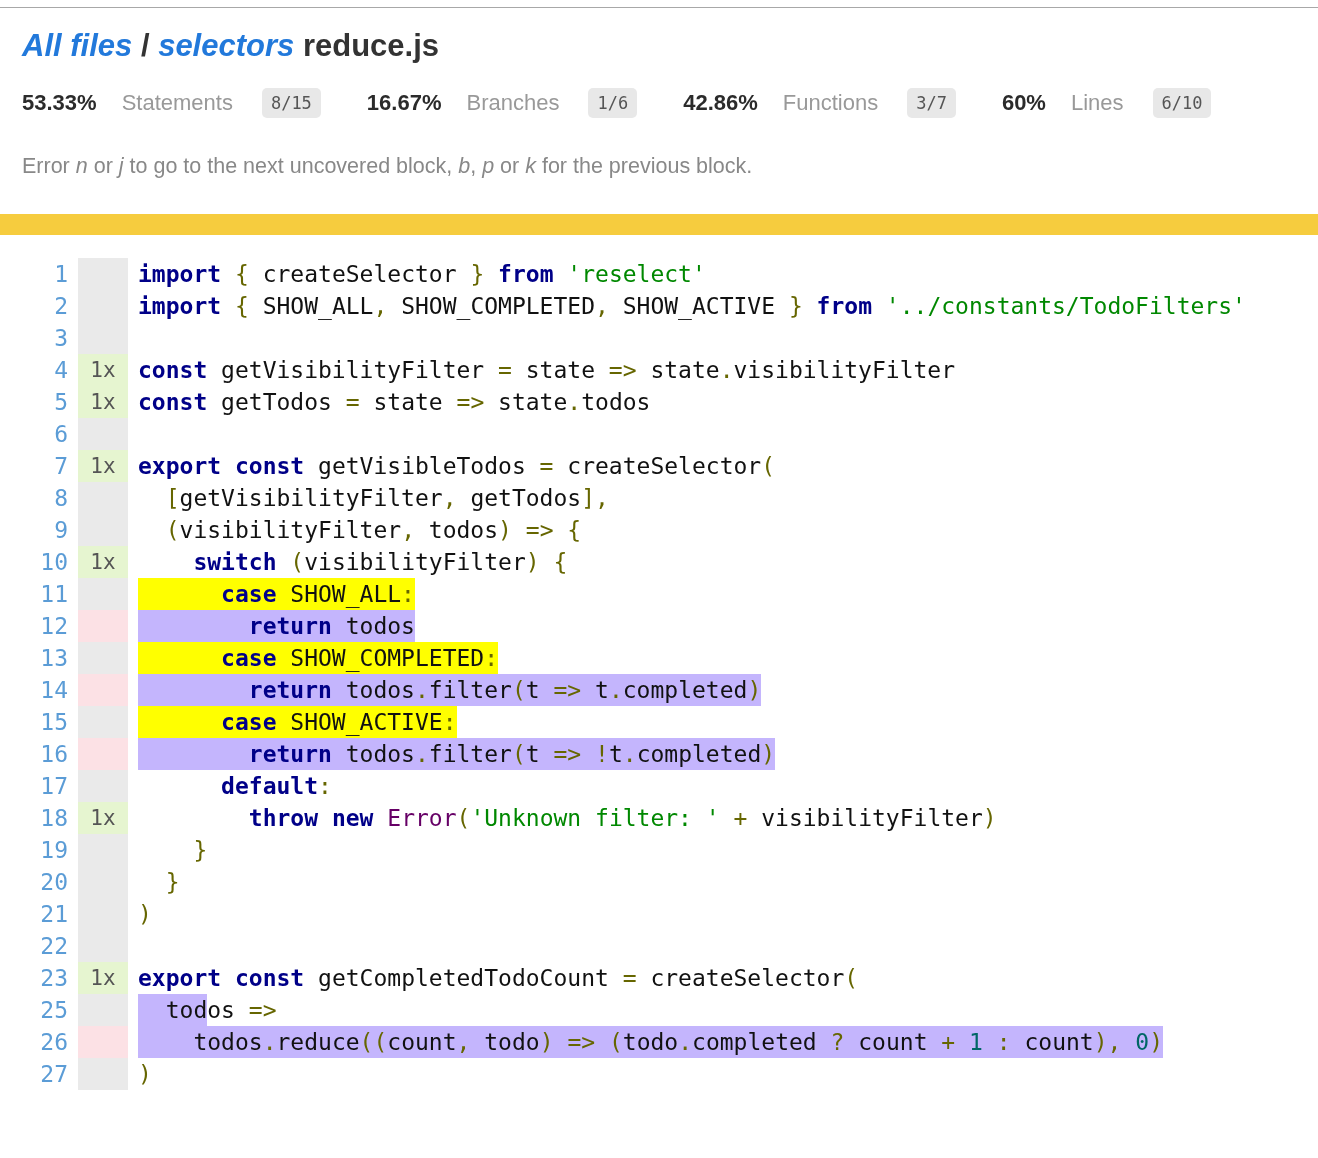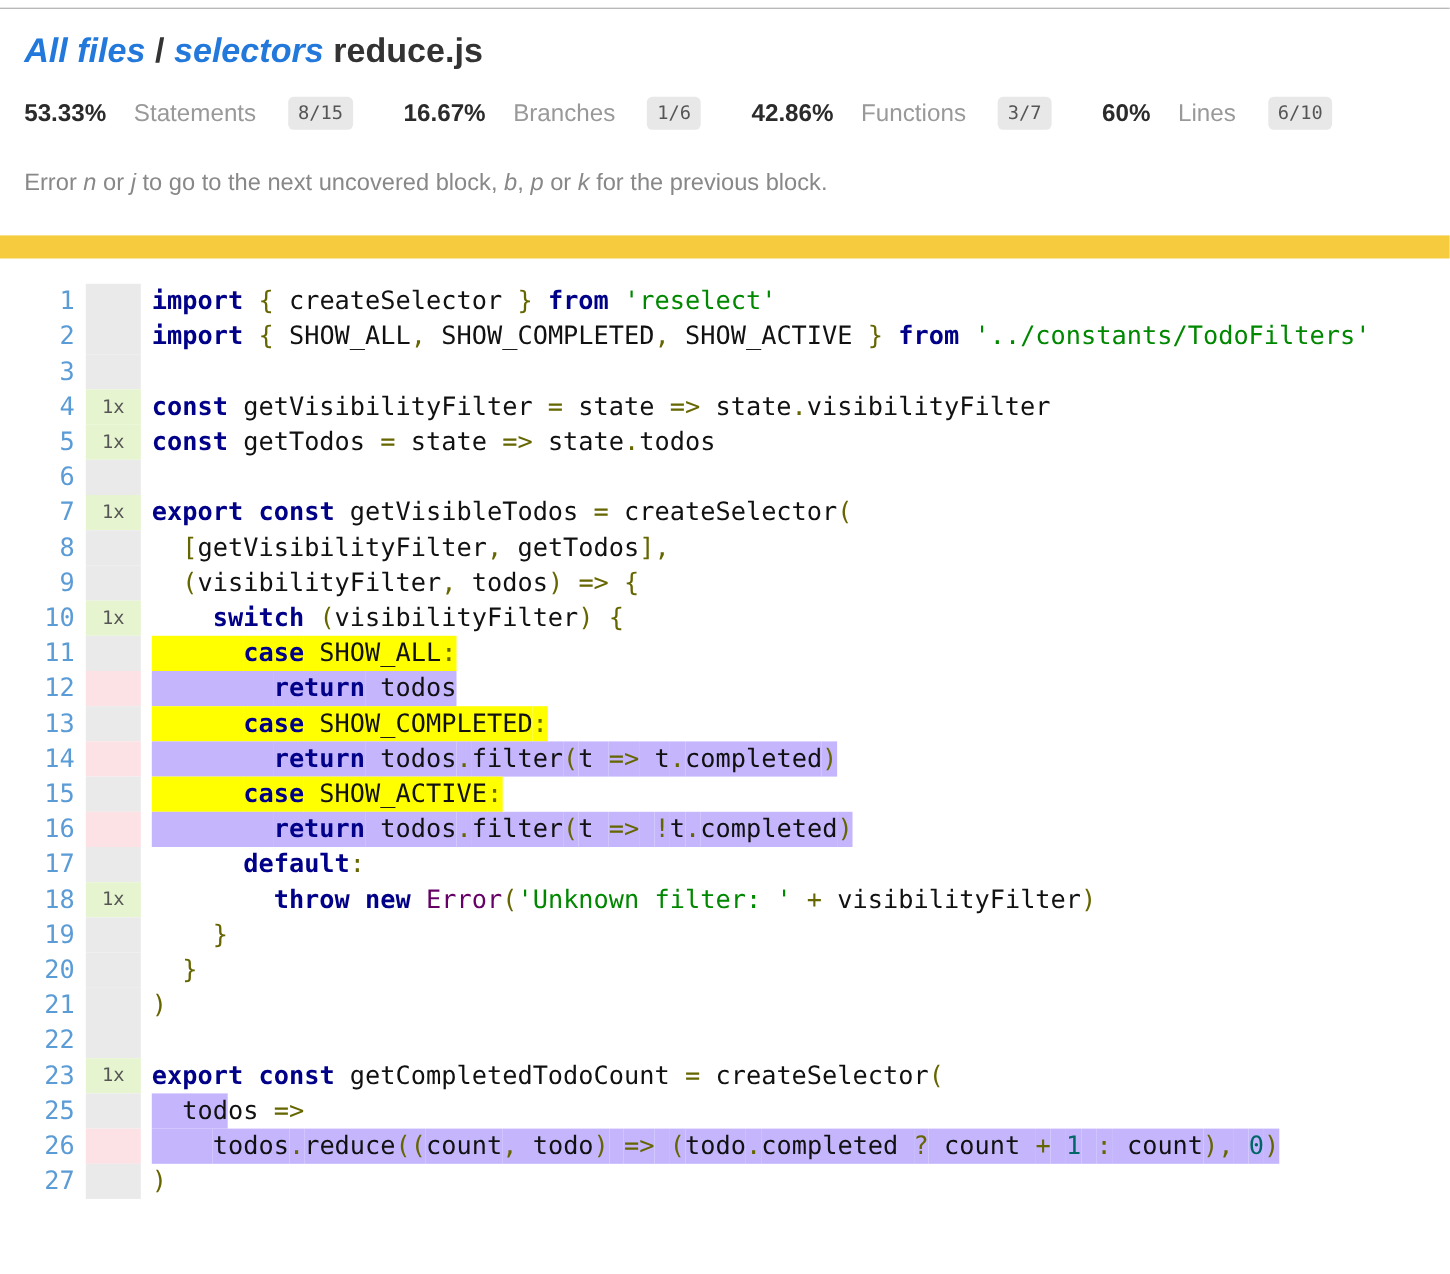--- a/index.html
+++ b/index.html
@@ -22,21 +22,21 @@
 
   .hint { margin:36px 0 0 22px; color:#888; font-size:21.5px; }
   .hint em { font-style:italic; }
 
   .status-bar { height:21px; margin-top:35px; width:100%; }
 
   .code-wrap { margin-top:23px; font-family:"DejaVu Sans Mono", monospace; }
   .line-row { display:flex; height:32px; }
   .num { width:78px; flex:0 0 78px; text-align:right; padding-right:10px;
       color:#5B9CD6; text-decoration:none; font-size:23px; line-height:32px; }
-  .cnt { width:50px; flex:0 0 50px; text-align:center; font-size:17px;
+  .cnt { width:50px; flex:0 0 50px; text-align:center; font-size:21px;
       line-height:32px; color:#555; }
   .cc-yes { background:#E6F5D0; }
   .cc-no { background:#FCE1E5; }
   .cc-neutral { background:#EAEAEA; }
   .code { flex:1; white-space:pre; padding-left:10px; font-size:23px; line-height:32px; color:#111; }
 
   .tok-k { color:#000088; font-weight:bold; }
   .tok-d { color:#111; }
   .tok-p { color:#666600; }
   .tok-s { color:#008800; }

